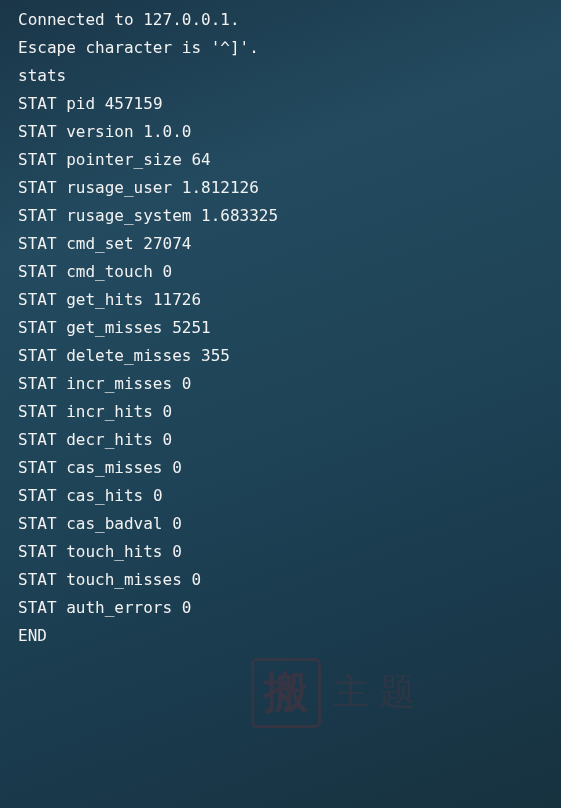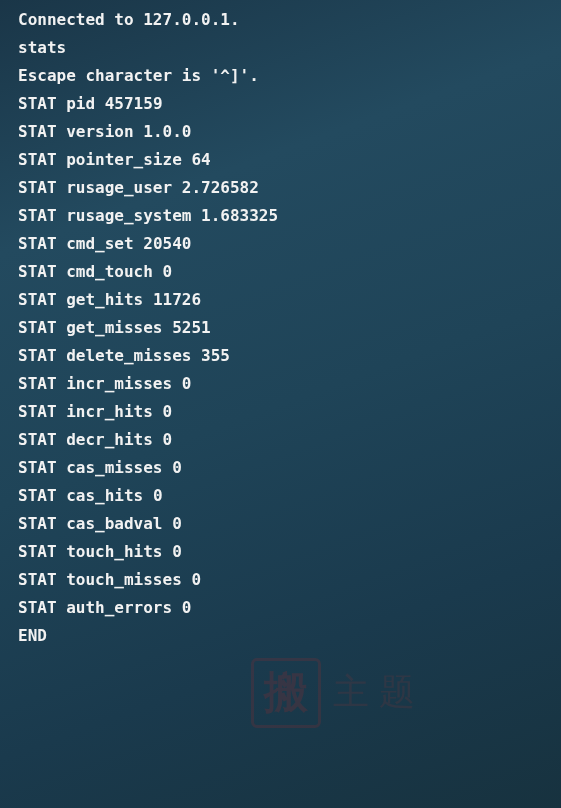--- a/index.html
+++ b/index.html
@@ -14,21 +14,20 @@
     font-family: "Consolas", "DejaVu Sans Mono", "Courier New", monospace;
     font-size: 16px;
     color: #f2f2f2;
     position: relative;
     box-sizing: border-box;
     padding: 6px 0 0 18px;
   }
   .line {
     line-height: 28px;
     white-space: pre;
-    font-weight: bold;
   }
   .watermark {
     position: absolute;
     right: 110px;
     bottom: 70px;
     width: 200px;
     height: 80px;
     pointer-events: none;
     opacity: 0.35;
   }
@@ -56,29 +55,29 @@
     font-family: "KaiTi","STKaiti",serif;
     font-size: 36px;
     letter-spacing: 10px;
   }
 </style>
 </head>
 <body>
 
 <div id="terminal">
   <div class="line">Connected to 127.0.0.1.</div>
+  <div class="line">Escape character is '^]'.</div>
   <div class="line">stats</div>
-  <div class="line">Escape character is '^]'.</div>
   <div id="stat-lines">
       <div class="line"><span>STAT </span><span>pid</span><span> </span><span>457159</span></div>
       <div class="line"><span>STAT </span><span>version</span><span> </span><span>1.0.0</span></div>
       <div class="line"><span>STAT </span><span>pointer_size</span><span> </span><span>64</span></div>
-      <div class="line"><span>STAT </span><span>rusage_user</span><span> </span><span>2.726582</span></div>
+      <div class="line"><span>STAT </span><span>rusage_user</span><span> </span><span>1.812126</span></div>
       <div class="line"><span>STAT </span><span>rusage_system</span><span> </span><span>1.683325</span></div>
-      <div class="line"><span>STAT </span><span>cmd_set</span><span> </span><span>20540</span></div>
+      <div class="line"><span>STAT </span><span>cmd_set</span><span> </span><span>27074</span></div>
       <div class="line"><span>STAT </span><span>cmd_touch</span><span> </span><span>0</span></div>
       <div class="line"><span>STAT </span><span>get_hits</span><span> </span><span>11726</span></div>
       <div class="line"><span>STAT </span><span>get_misses</span><span> </span><span>5251</span></div>
       <div class="line"><span>STAT </span><span>delete_misses</span><span> </span><span>355</span></div>
       <div class="line"><span>STAT </span><span>incr_misses</span><span> </span><span>0</span></div>
       <div class="line"><span>STAT </span><span>incr_hits</span><span> </span><span>0</span></div>
       <div class="line"><span>STAT </span><span>decr_hits</span><span> </span><span>0</span></div>
       <div class="line"><span>STAT </span><span>cas_misses</span><span> </span><span>0</span></div>
       <div class="line"><span>STAT </span><span>cas_hits</span><span> </span><span>0</span></div>
       <div class="line"><span>STAT </span><span>cas_badval</span><span> </span><span>0</span></div>

